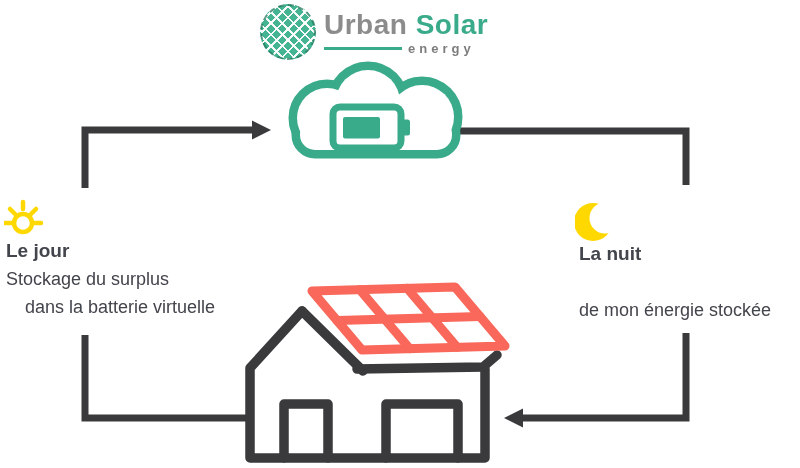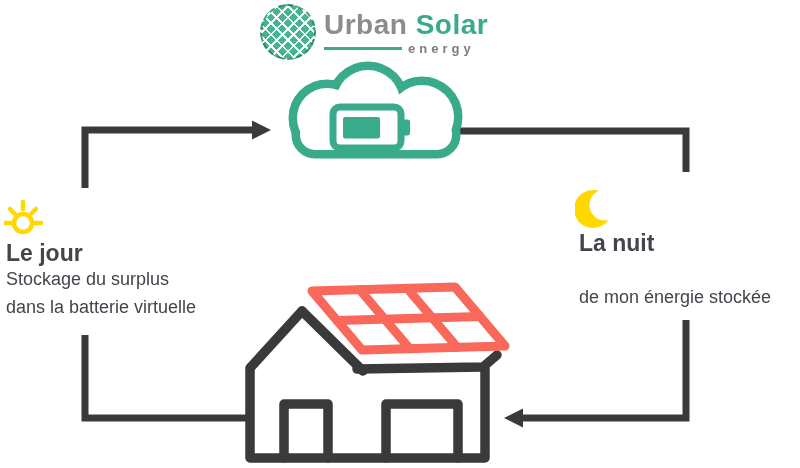--- a/index.html
+++ b/index.html
@@ -22,31 +22,31 @@
   .wordmark{margin-left:8px;padding-top:6px;}
   .brandline{font-size:28px;font-weight:bold;letter-spacing:.5px;line-height:30px;white-space:nowrap;}
   .brand-first{color:var(--gray);}
   .brand-second{color:var(--teal);}
   .subrow{display:flex;align-items:center;margin-top:1px;}
   .subrule{width:78px;height:3px;background:var(--teal);margin-right:6px;}
   .subtitle{font-size:13px;font-weight:bold;letter-spacing:4px;color:#7d7d7d;white-space:nowrap;}
   
   .card{position:absolute;background:#fff;z-index:2;}
   .card-day{left:0;top:188px;width:230px;height:147px;}
-  .card-night{left:573px;top:172px;width:227px;height:148px;}
+  .card-night{left:573px;top:185px;width:227px;height:148px;}
   .card .icon{position:absolute;}
   .card-day .icon{left:4px;top:8px;}
   .card-night .icon{left:2px;top:14px;}
   .card-title{
-    position:absolute;left:6px;font-size:23px;font-weight:bold;color:var(--text);white-space:nowrap;
+    position:absolute;left:6px;font-size:19px;font-weight:bold;color:var(--text);white-space:nowrap;
   }
   .card-day .card-title{top:52px;}
   .card-night .card-title{top:58px;}
   .card-line{position:absolute;left:6px;font-size:18px;color:var(--text);white-space:nowrap;}
-  .card-day  .l1{top:81px;}  .card-day  .l2{top:109px;}
+  .card-day  .l1{top:81px;}  .card-day  .l2{top:109px;margin-left:19px;}
   .card-night .l1{top:87px;} .card-night .l2{top:115px;}
   
   .st-dark{stroke:var(--charcoal);fill:none;}
   .st-teal{stroke:var(--teal);fill:none;}
   .fill-teal{fill:var(--teal);}
   .st-coral{stroke:var(--coral);fill:none;}
 </style>
 </head>
 <body>
 

